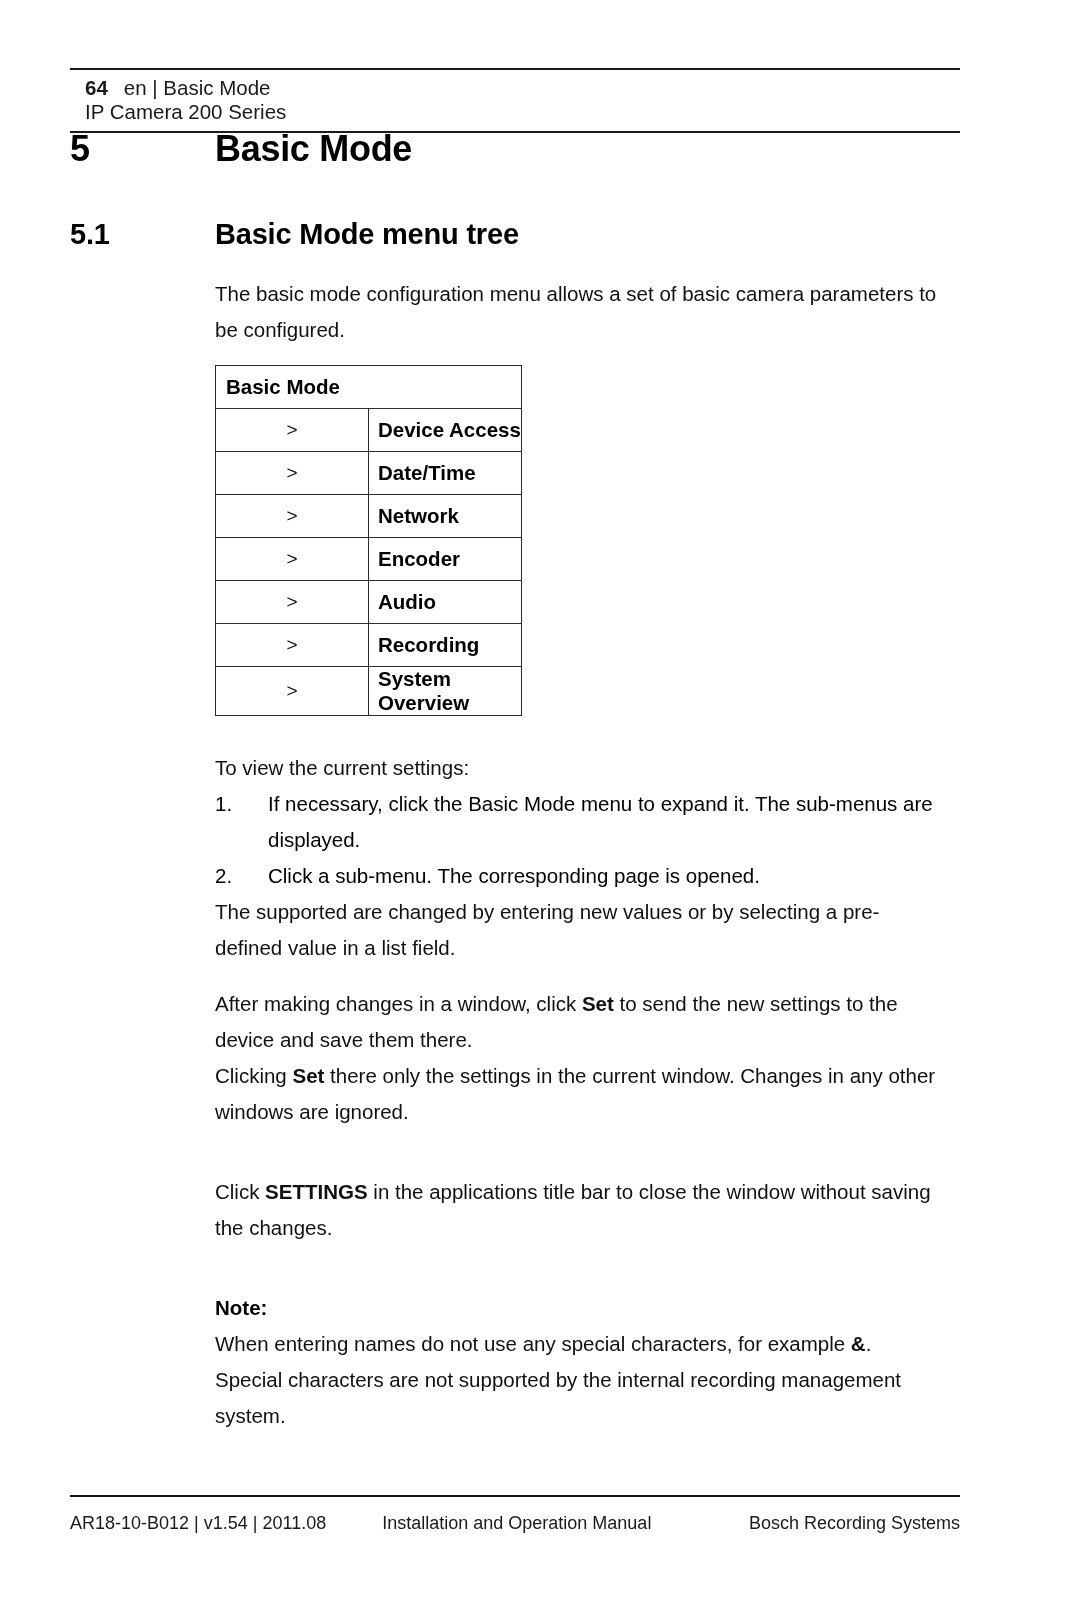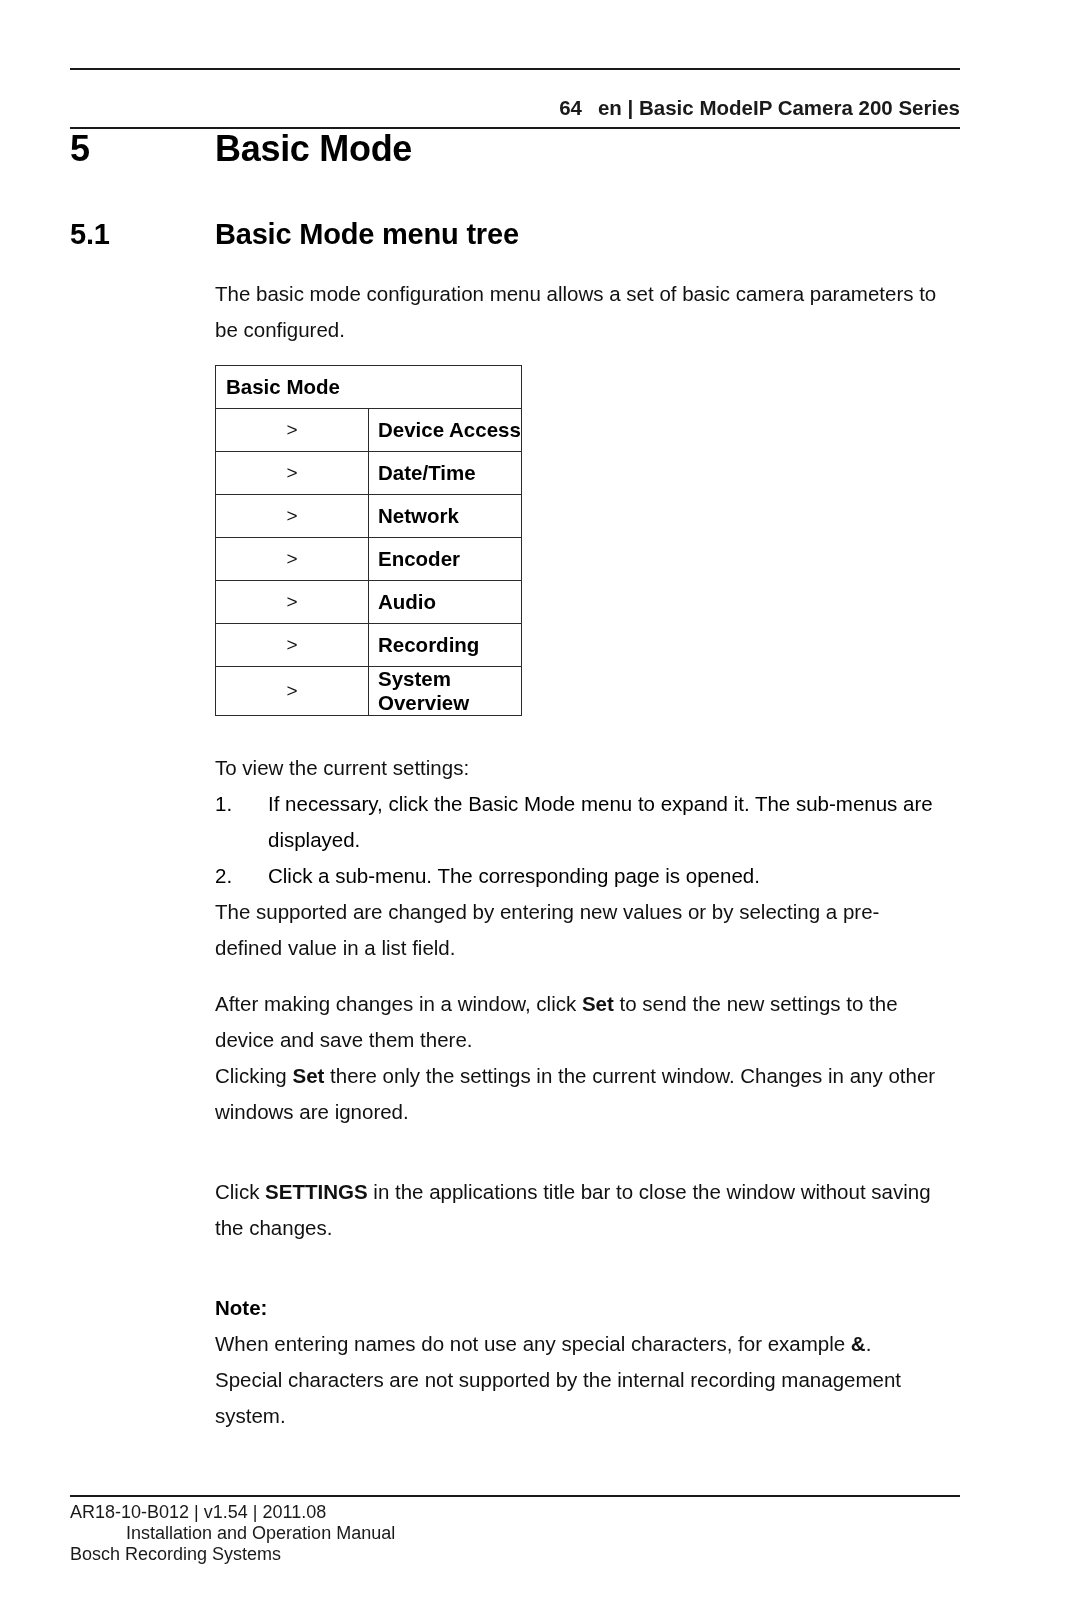--- a/index.html
+++ b/index.html
@@ -33,41 +33,42 @@
   .header .rule-top {
     border-top: 2px solid #1a1a1a;
     height: 0;
   }
   .header .rule-bottom {
     border-top: 2px solid #1a1a1a;
     height: 0;
   }
   .header-row {
     display: flex;
-    justify-content: flex-end;
+    justify-content: flex-start;
     align-items: baseline;
     padding: 6px 0 7px 0;
     font-size: 20.5px;
     color: #1a1a1a;
+    flex-direction: column;
   }
   .header-left {
     display: flex;
     align-items: baseline;
   }
   .header-pageno {
     font-weight: bold;
     margin-right: 16px;
     font-size: 20.5px;
   }
   .header-crumb {
-    font-weight: bold;
-    margin-top: 20px;
+    font-weight: normal;
   }
   .header-right {
-    font-weight: bold;
+    font-weight: normal;
+    margin-left: 15px;
   }
 
   
   .h1-block {
     position: absolute;
     left: 70px;
     top: 128px;
     width: 890px;
     display: flex;
     align-items: baseline;
@@ -191,24 +192,23 @@
     top: 1495px;
     width: 890px;
   }
   .footer .rule {
     border-top: 2px solid #1a1a1a;
     height: 0;
   }
   .footer-row {
     display: flex;
     align-items: baseline;
-    padding-top: 5px;
+    padding-top: 16px;
     font-size: 18px;
     color: #1a1a1a;
-    flex-direction: column;
   }
   .footer-doc {
     flex: 0 0 auto;
   }
   .footer-title {
     flex: 1 1 auto;
     text-align: left;
     padding-left: 56px;
   }
   .footer-company {

